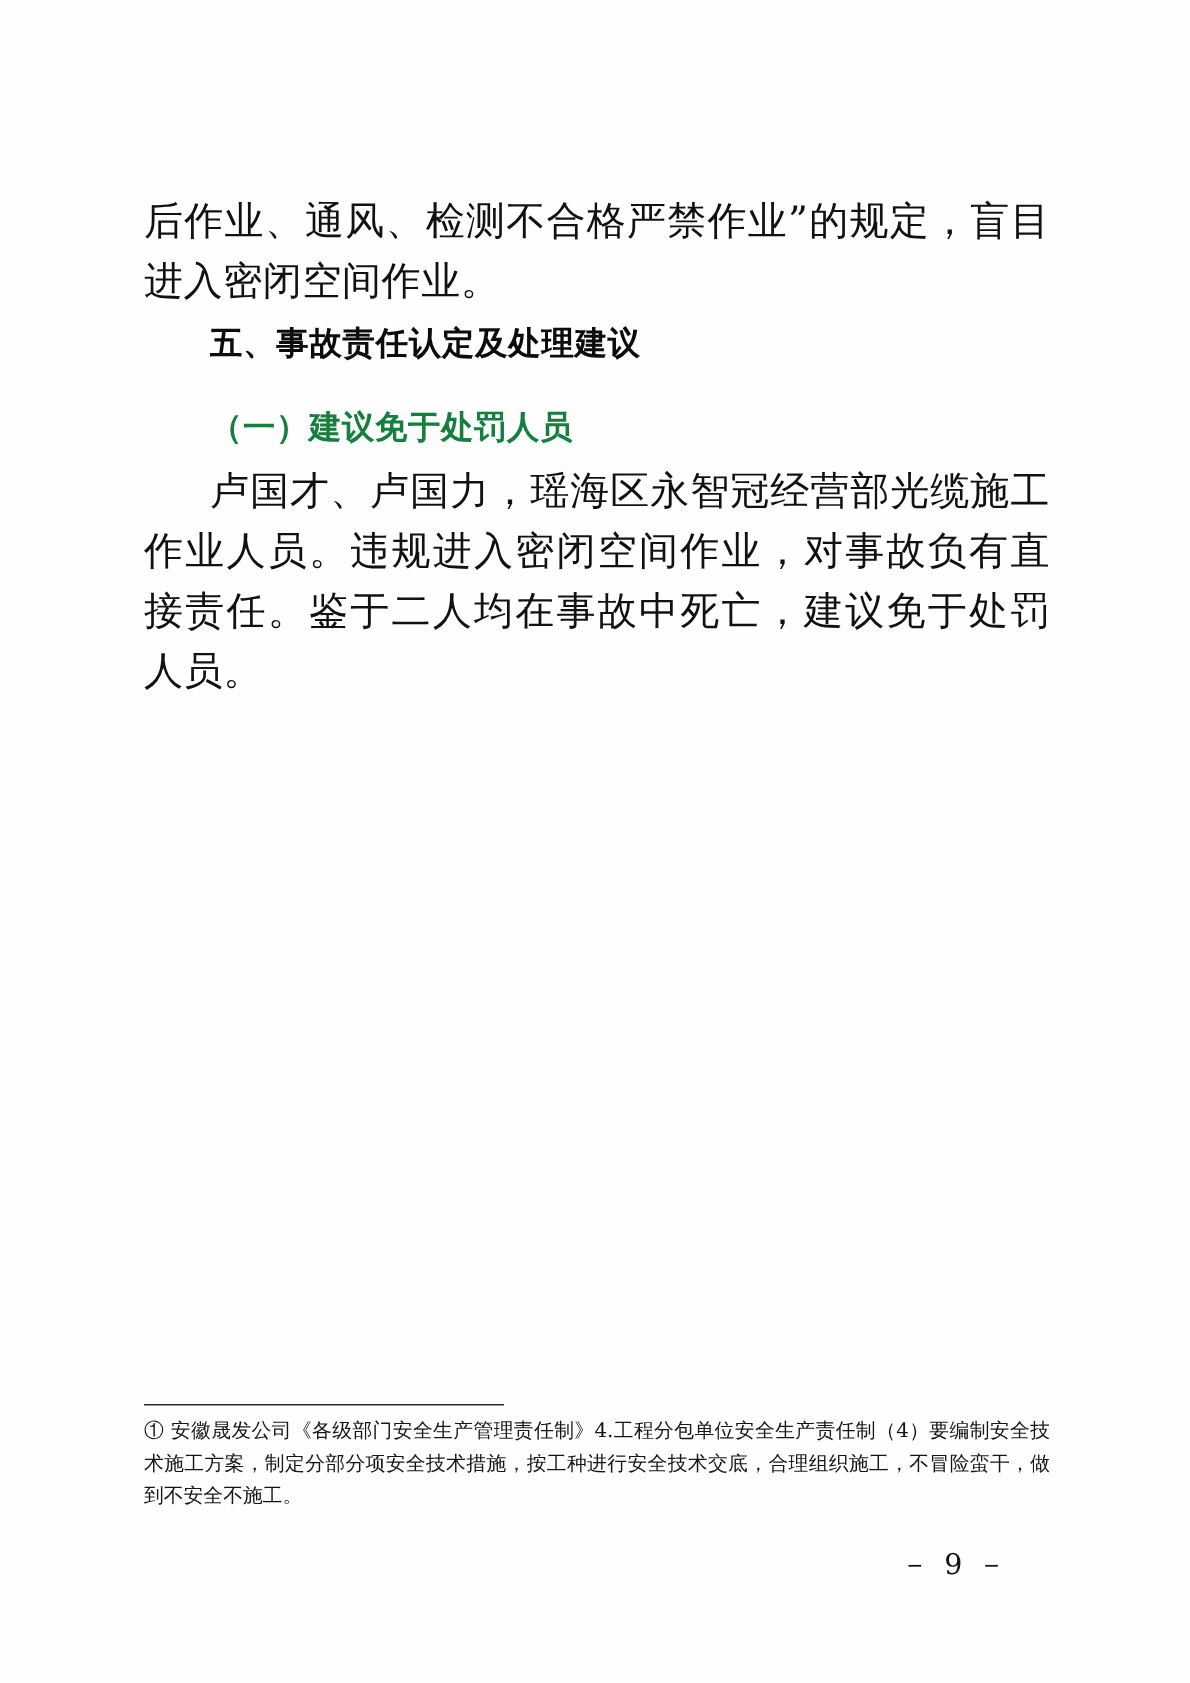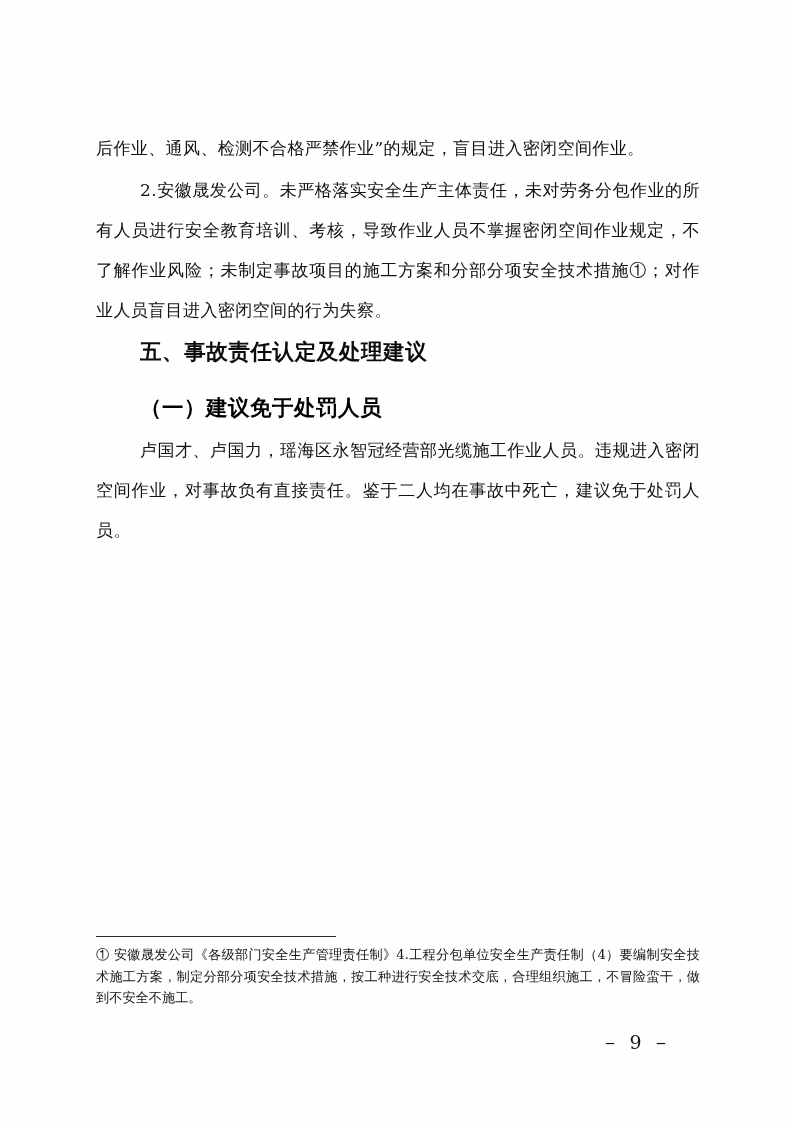--- a/index.html
+++ b/index.html
@@ -23,21 +23,21 @@
     background: #fefefe;
   }
   .content {
     position: absolute;
     left: 96px;
     top: 128px;
     width: 604px;
   }
   p.body-text {
     margin: 0 0 2px 0;
-    font-size: 17px;
+    font-size: 26px;
     line-height: 40px;
     text-align: justify;
     text-justify: inter-ideograph;
     letter-spacing: 0.4px;
     font-family: "DejaVu Serif", serif;
     font-weight: 400;
     color: #111111;
   }
   p.indent {
     text-indent: 44px;
@@ -51,21 +51,21 @@
     letter-spacing: 0.6px;
     color: #0c0c0c;
   }
   p.subheading {
     margin: 0 0 2px 0;
     font-size: 21.5px;
     line-height: 40px;
     font-weight: bold;
     text-indent: 44px;
     letter-spacing: 0.5px;
-    color: #000000;
+    color: #15803d;
   }
   .footnote-rule {
     position: absolute;
     left: 96px;
     top: 936px;
     width: 240px;
     height: 1px;
     background: #2b2b2b;
   }
   .footnote {
@@ -100,21 +100,20 @@
     margin-left: 480px;
   }
 </style>
 </head>
 <body>
 
 <div class="page">
 
   <div class="content">
     <p class="body-text">后作业、通风、检测不合格严禁作业”的规定，盲目进入密闭空间作业。</p>
-    <p class="body-text indent">2.安徽晟发公司。未严格落实安全生产主体责任，未对劳务分包作业的所有人员进行安全教育培训、考核，导致作业人员不掌握密闭空间作业规定，不了解作业风险；未制定事故项目的施工方案和分部分项安全技术措施①；对作业人员盲目进入密闭空间的行为失察。</p>
     <p class="heading">五、事故责任认定及处理建议</p>
     <p class="subheading">（一）建议免于处罚人员</p>
     <p class="body-text indent">卢国才、卢国力，瑶海区永智冠经营部光缆施工作业人员。违规进入密闭空间作业，对事故负有直接责任。鉴于二人均在事故中死亡，建议免于处罚人员。</p>
   </div>
 
   <div class="footnote-rule"></div>
 
   <div class="footnote">
     <span class="fn-mark">①</span>
     <span>安徽晟发公司《各级部门安全生产管理责任制》4.工程分包单位安全生产责任制（4）要编制安全技术施工方案，制定分部分项安全技术措施，按工种进行安全技术交底，合理组织施工，不冒险蛮干，做到不安全不施工。</span>

